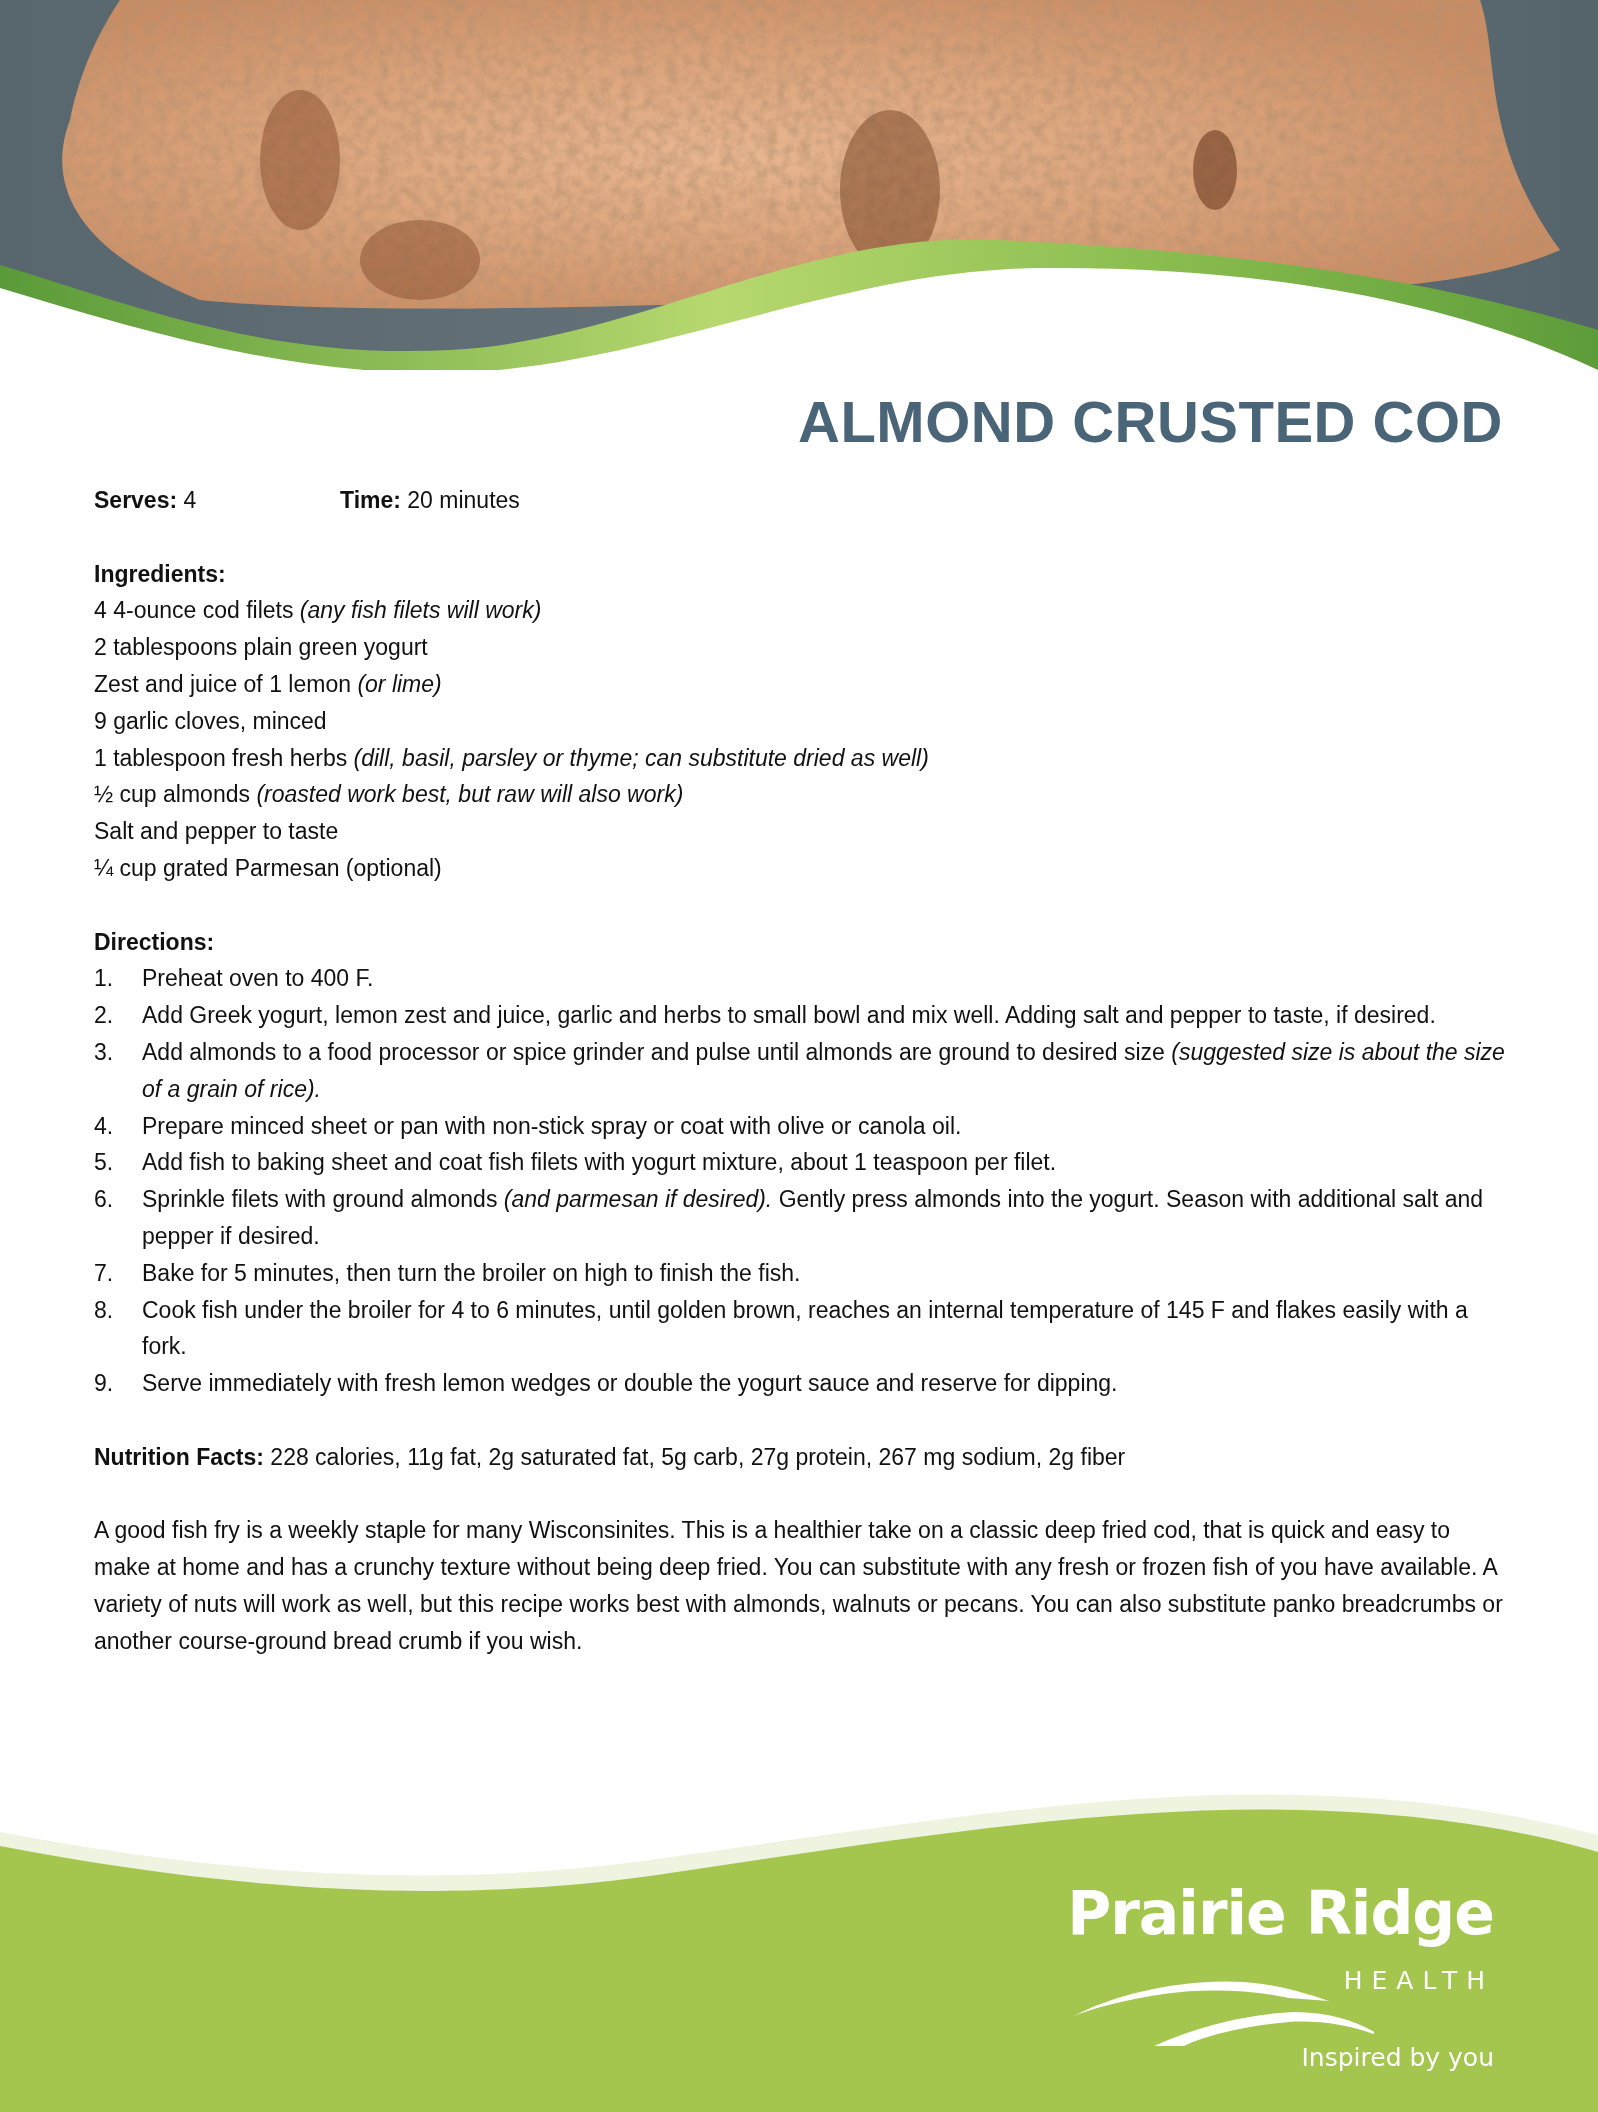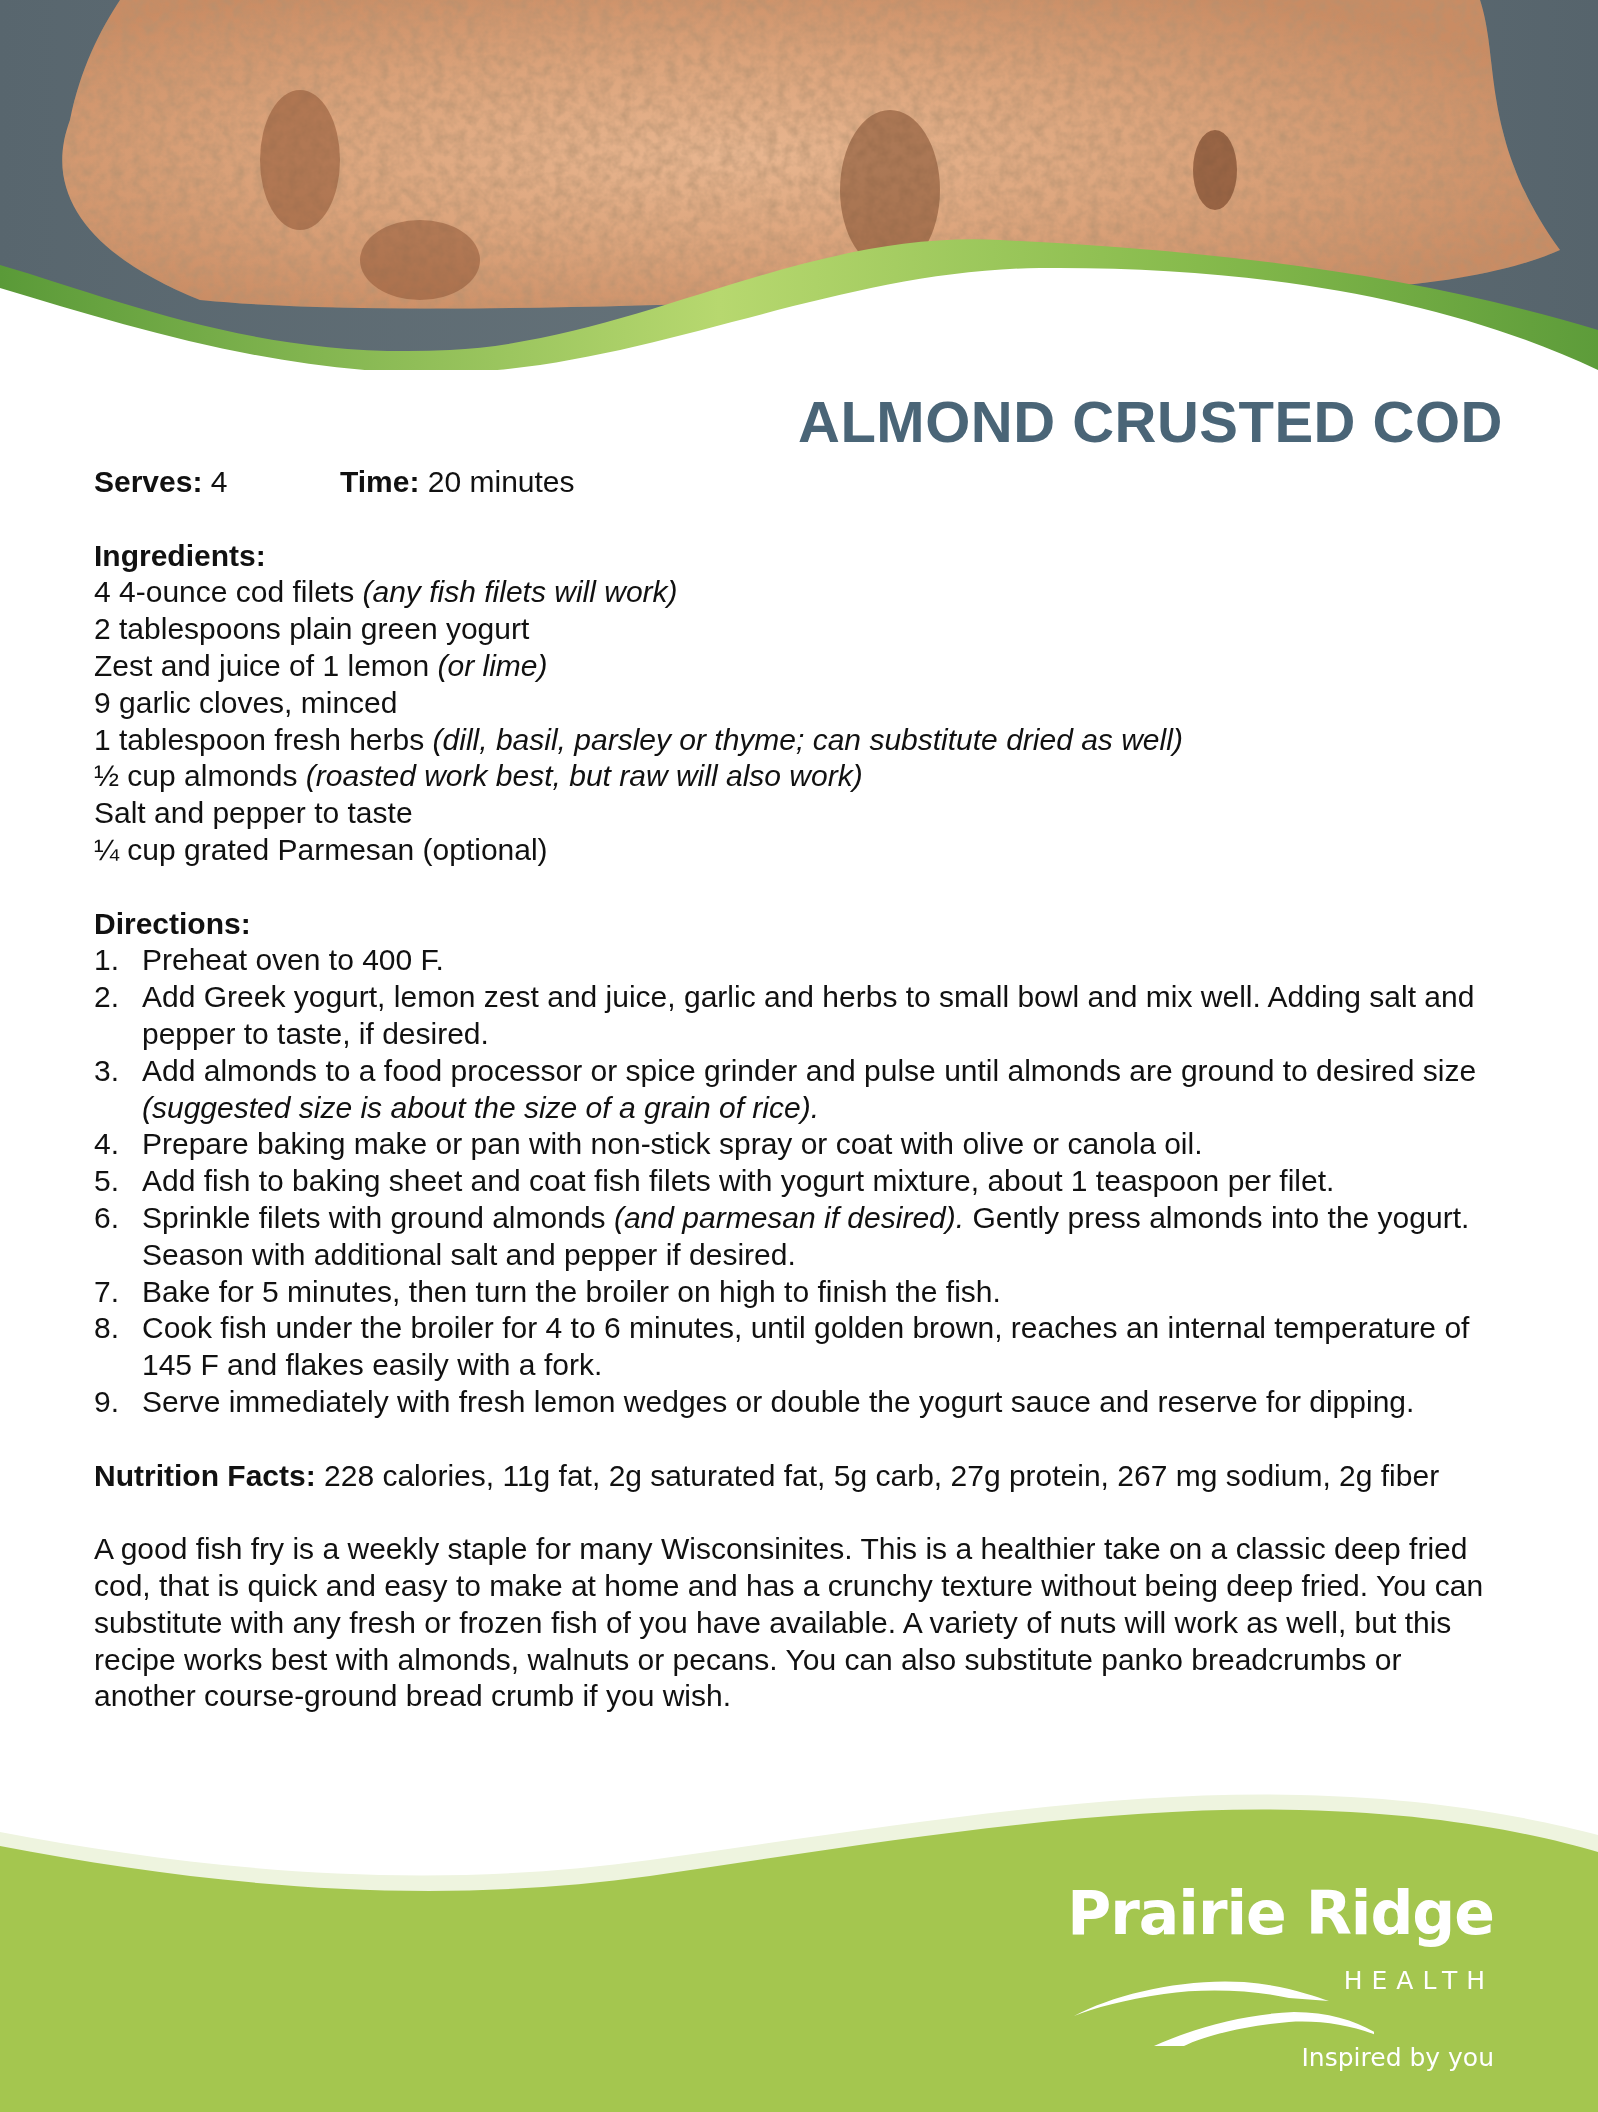--- a/index.html
+++ b/index.html
@@ -19,22 +19,22 @@
   .title {
     position: absolute; right: 95px; top: 388px;
     font-family: Liberation Sans, sans-serif;
     font-weight: bold; font-size: 58px; letter-spacing: 0.5px;
     color: #4a6577;
     margin: 0;
   }
 
   
   .content {
-    position: absolute; left: 94px; top: 464px; width: 1420px;
-    font-size: 30px; line-height: 36.8px;
+    position: absolute; left: 94px; top: 482px; width: 1420px;
+    font-size: 23px; line-height: 36.8px;
   }
   .content p { margin: 0; }
   .meta-row { display: flex; }
   .meta-serves { width: 246px; }
   .lbl { font-weight: bold; }
   .gap { height: 36.8px; }
   .it { font-style: italic; }
 
   ol.directions { margin: 0; padding: 0; list-style: none; }
   ol.directions li { display: flex; }
@@ -142,21 +142,21 @@
     <li>
         <span class="num">2.</span>
         <span class="txt"><span>Add Greek yogurt, lemon zest and juice, garlic and herbs to small bowl and mix well. Adding salt and pepper to taste, if desired.</span><span class="it"></span><span></span></span>
       </li>
     <li>
         <span class="num">3.</span>
         <span class="txt"><span>Add almonds to a food processor or spice grinder and pulse until almonds are ground to desired size </span><span class="it">(suggested size is about the size of a grain of rice).</span><span></span></span>
       </li>
     <li>
         <span class="num">4.</span>
-        <span class="txt"><span>Prepare baking make or pan with non-stick spray or coat with olive or canola oil.</span><span class="it"></span><span></span></span>
+        <span class="txt"><span>Prepare minced sheet or pan with non-stick spray or coat with olive or canola oil.</span><span class="it"></span><span></span></span>
       </li>
     <li>
         <span class="num">5.</span>
         <span class="txt"><span>Add fish to baking sheet and coat fish filets with yogurt mixture, about 1 teaspoon per filet.</span><span class="it"></span><span></span></span>
       </li>
     <li>
         <span class="num">6.</span>
         <span class="txt"><span>Sprinkle filets with ground almonds </span><span class="it">(and parmesan if desired).</span><span> Gently press almonds into the yogurt. Season with additional salt and pepper if desired.</span></span>
       </li>
     <li>

